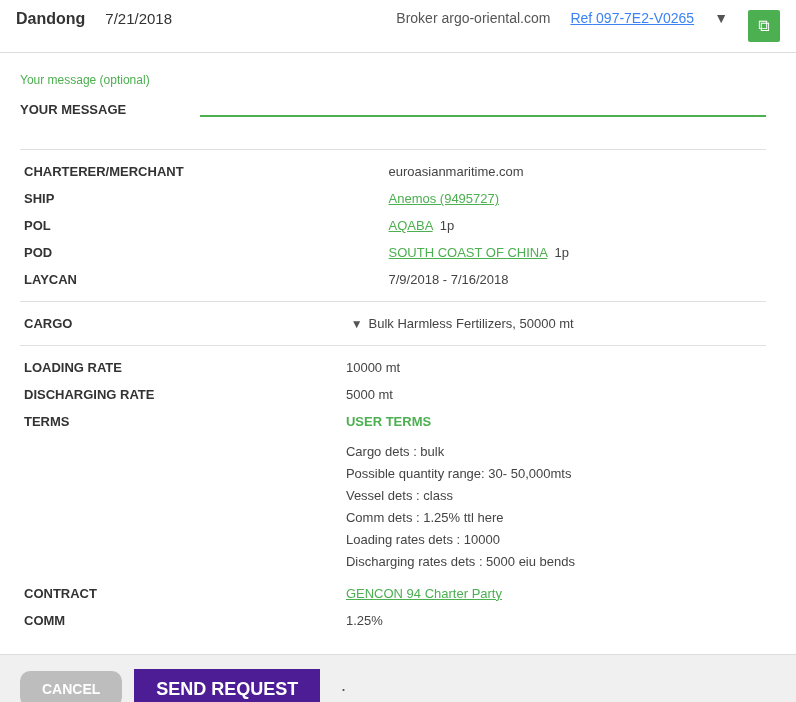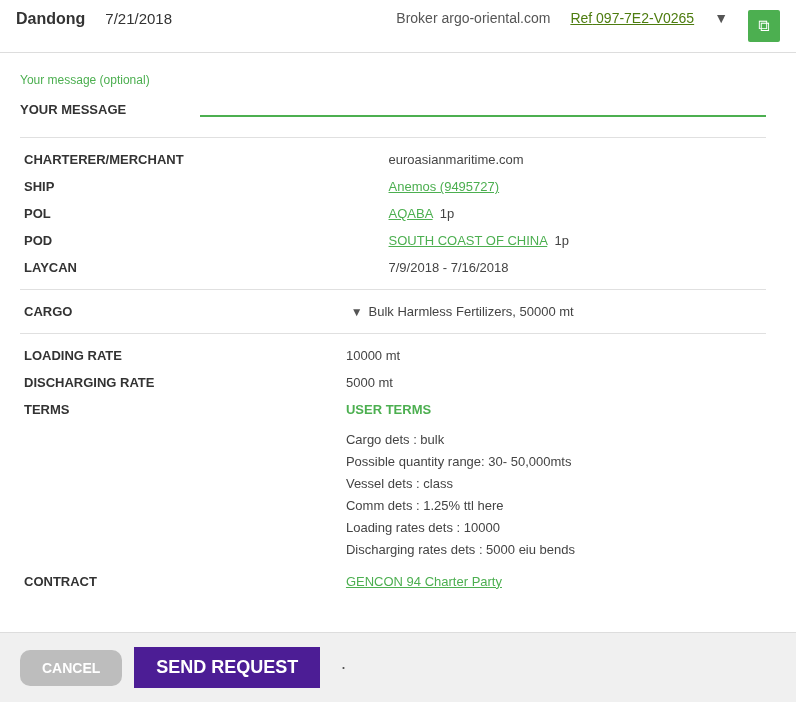--- a/index.html
+++ b/index.html
@@ -33,21 +33,21 @@
     }
 
     .top-bar-broker {
       font-size: 14px;
       color: #555;
       margin-left: auto;
     }
 
     .top-bar-ref {
       font-size: 14px;
-      color: #4d7c0f;
+      color: #3b82f6;
       text-decoration: underline;
     }
 
     .top-bar-dropdown {
       color: #555;
       font-size: 14px;
       cursor: pointer;
     }
 
     .top-bar-icon {
@@ -64,21 +64,21 @@
     }
 
     .main-content {
       background: #fff;
       flex: 1;
       padding: 20px 30px 20px 20px;
       overflow-y: auto;
     }
 
     .message-section {
-      margin-bottom: 20px;
+      margin-bottom: 32px;
     }
 
     .message-label-top {
       font-size: 12px;
       color: #4caf50;
       margin-bottom: 4px;
     }
 
     .message-row {
       display: flex;
@@ -309,20 +309,24 @@
             <div>Discharging rates dets : 5000 eiu bends</div>
           </div>
         </td>
       </tr>
       <tr>
         <td>CONTRACT</td>
         <td>
           <span class="link-text">GENCON 94 Charter Party</span>
         </td>
       </tr>
+      <tr>
+        <td>COMM</td>
+        <td>1.25%</td>
+      </tr>
     </tbody>
   </table>
 
 </div>
 
 <div class="footer">
   <button class="btn-cancel">CANCEL</button>
   <button class="btn-send">SEND REQUEST</button>
   <span class="dot">·</span>
 </div>

